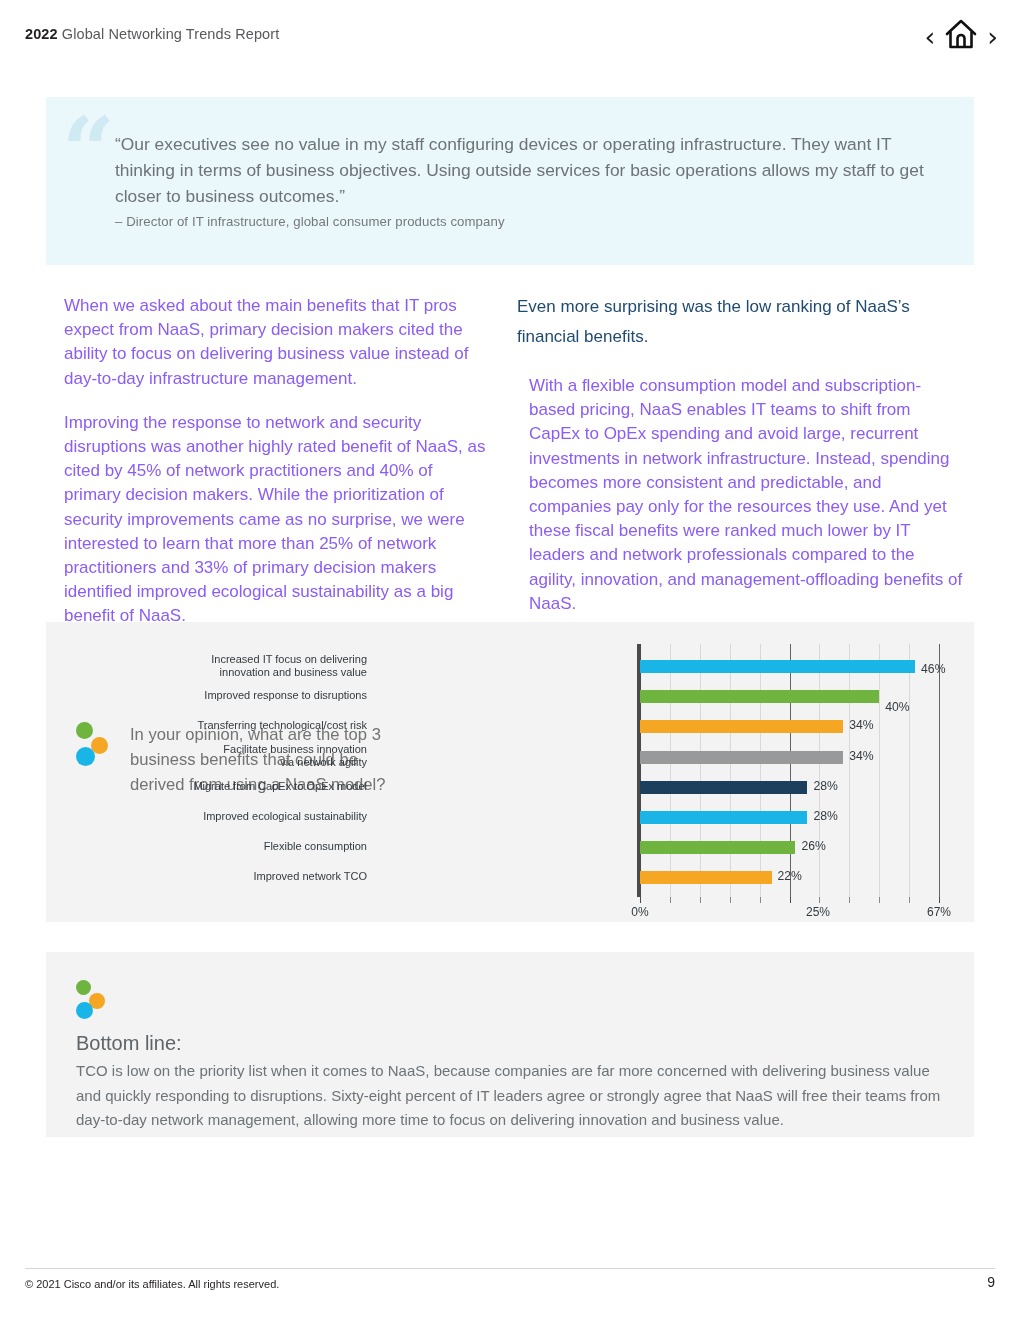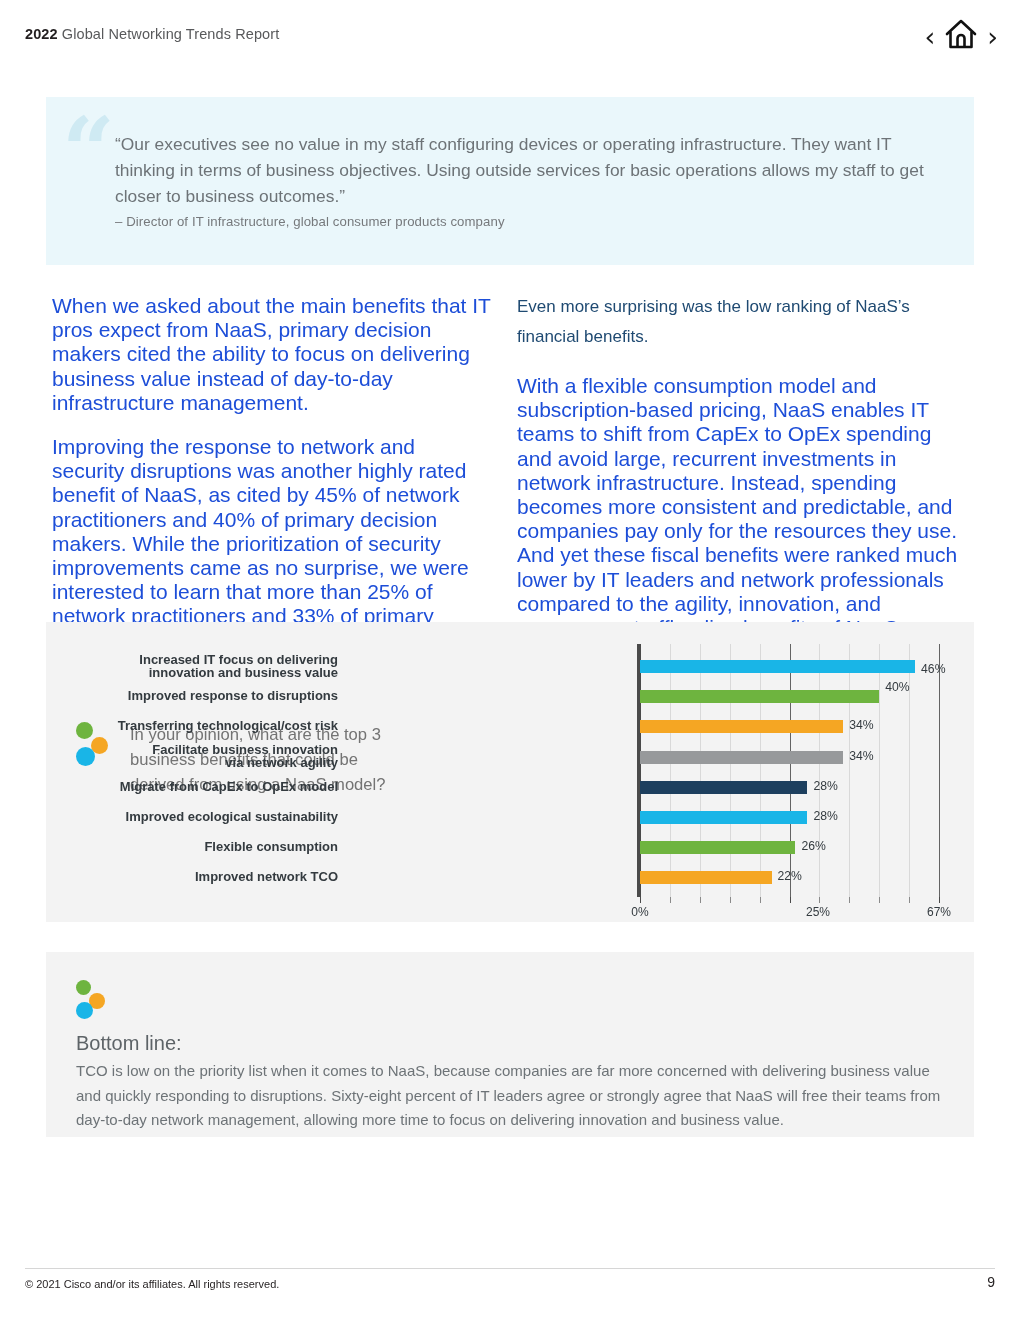--- a/index.html
+++ b/index.html
@@ -52,22 +52,22 @@
   }
 
   
   #col-left{
     position:absolute; left:52px; top:294px; width:440px;
   }
   #col-right{
     position:absolute; left:517px; top:292px; width:446px;
   }
   .bodytext{
-    font-size:21px; line-height:24.2px; color:#1d4ed8;
-    margin:0 0 20px 0;
+    font-size:17px; line-height:24.2px; color:#8b5cf6;
+    margin:0 0 20px 12px;
   }
   #right-heading{
     font-size:17px; line-height:30px; color:#1f4a72;
     margin:0 0 22px 0; font-weight:normal;
   }
 
   
   #chart-panel{
     position:absolute; left:46px; top:622px; width:928px; height:300px;
     background:#f3f3f3;
@@ -84,23 +84,22 @@
   #question-text{
     font-size:16.6px; line-height:25px; color:#737373;
   }
 
   
   #chart{
     position:absolute; left:0; top:0; width:928px; height:300px;
   }
   .cat-label{
     position:absolute; text-align:right; width:240px;
-    font-size:13px; line-height:13px; color:#333a3f;
-    right:636px;
-    font-weight:bold;
+    font-size:11px; line-height:13px; color:#333a3f;
+    right:607px;
   }
   .bar{
     position:absolute; left:594px; height:13px;
   }
   .bar-value{
     position:absolute; font-size:12.2px; color:#333a3f;
   }
   .gridline{
     position:absolute; top:22px; width:1px; height:253px; background:#d9d9d9;
   }
@@ -201,21 +200,21 @@
         <div class="gridline" style="left: 773.4px;"></div>
         <div class="gridline" style="left: 803.3px;"></div>
         <div class="gridline" style="left: 833.2px;"></div>
         <div class="gridline" style="left: 863.1px;"></div>
         <div class="gridline major" style="left: 893px;"></div>
       </div>
     <div id="bars">
         <div class="bar" style="top: 38px; width: 275.08px; background: rgb(25, 181, 231);"></div>
         <div class="bar-value" style="left: 875.08px; top: 40px;">46%</div>
         <div class="bar" style="top: 68.2px; width: 239.2px; background: rgb(110, 180, 63);"></div>
-        <div class="bar-value" style="left: 839.2px; top: 58px;">40%</div>
+        <div class="bar-value" style="left: 839.2px; top: 78px;">40%</div>
         <div class="bar" style="top: 98.4px; width: 203.32px; background: rgb(245, 166, 35);"></div>
         <div class="bar-value" style="left: 803.32px; top: 96.4px;">34%</div>
         <div class="bar" style="top: 128.6px; width: 203.32px; background: rgb(151, 153, 155);"></div>
         <div class="bar-value" style="left: 803.32px; top: 126.6px;">34%</div>
         <div class="bar" style="top: 158.8px; width: 167.44px; background: rgb(29, 63, 94);"></div>
         <div class="bar-value" style="left: 767.44px; top: 156.8px;">28%</div>
         <div class="bar" style="top: 189px; width: 167.44px; background: rgb(25, 181, 231);"></div>
         <div class="bar-value" style="left: 767.44px; top: 187px;">28%</div>
         <div class="bar" style="top: 219.2px; width: 155.48px; background: rgb(110, 180, 63);"></div>
         <div class="bar-value" style="left: 755.48px; top: 217.2px;">26%</div>

